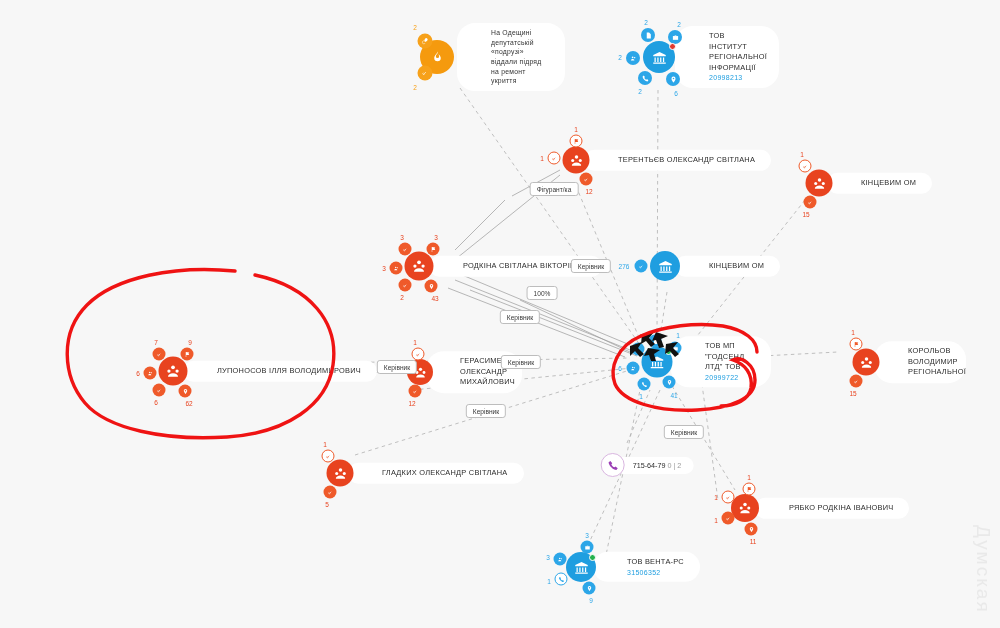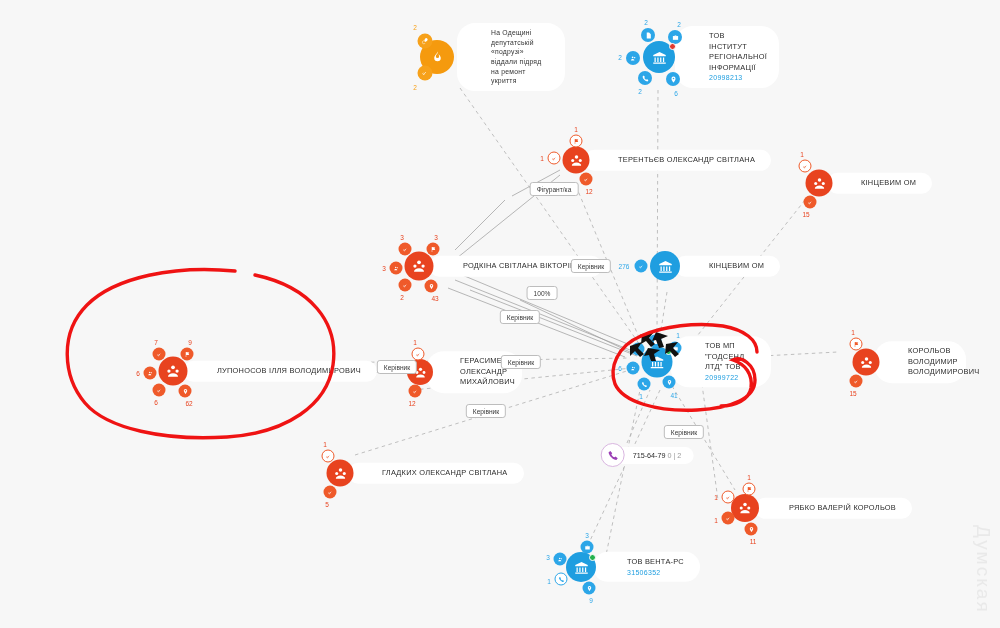--- a/index.html
+++ b/index.html
@@ -505,21 +505,21 @@
     <div class="sat filled-b" style="width:13px;height:13px;left:12px;top:20px;">
       <svg width="6" height="6" viewBox="0 0 24 24" fill="#fff">
           <path d="M12 2a7 7 0 00-7 7c0 5 7 13 7 13s7-8 7-13a7 7 0 00-7-7zm0 9.5A2.5 2.5 0 1112 6a2.5 2.5 0 010 5.5z"></path>
         </svg>
     </div>
     <div class="cnt b" style="left:17px;top:33px;">41</div>
   </div>
 
   <div class="node" style="left:866px; top:362px;">
     <div class="pill wrap" style="left:8px; width:92px;">
-      <span>КОРОЛЬОВ ВОЛОДИМИР ВОЛОДИМИРОВИЧ</span>
+      <span>КОРОЛЬОВ ВОЛОДИМИР РЕГІОНАЛЬНОЇ</span>
     </div>
     <div class="core org" style="width:27px;height:27px;">
       <svg width="14" height="14" viewBox="0 0 24 24" fill="#fff">
           <circle cx="12" cy="6" r="3"></circle>
           <circle cx="5.5" cy="12" r="2.6"></circle>
           <circle cx="18.5" cy="12" r="2.6"></circle>
           <path d="M4 21c0-3.2 3.6-5.4 8-5.4s8 2.2 8 5.4z"></path>
         </svg>
     </div>
     <div class="sat hollow-o" style="width:13px;height:13px;left:-10px;top:-18px;">
@@ -560,21 +560,21 @@
       <svg width="6" height="6" viewBox="0 0 24 24" fill="none" stroke="#fff" stroke-width="2.6">
           <path d="M9 15l6-6"></path>
           <path d="M7 11l-2 2a3 3 0 004 4l2-2"></path>
         </svg>
     </div>
     <div class="cnt o" style="left:-13px;top:31px;">5</div>
   </div>
 
   <div class="node" style="left:745px; top:508px;">
     <div class="pill" style="left:10px;">
-      <span>РЯБКО ВАЛЕРІЙ КОРОЛЬОВ</span>
+      <span>РЯБКО РОДКІНА ІВАНОВИЧ</span>
     </div>
     <div class="core org" style="width:28px;height:28px;">
       <svg width="14" height="14" viewBox="0 0 24 24" fill="#fff">
           <circle cx="12" cy="6" r="3"></circle>
           <circle cx="5.5" cy="12" r="2.6"></circle>
           <circle cx="18.5" cy="12" r="2.6"></circle>
           <path d="M4 21c0-3.2 3.6-5.4 8-5.4s8 2.2 8 5.4z"></path>
         </svg>
     </div>
     <div class="sat hollow-o" style="width:13px;height:13px;left:4px;top:-19px;">
@@ -638,21 +638,21 @@
     </div>
     <div class="cnt b" style="left:-32px;top:14px;">1</div>
     <div class="sat filled-b" style="width:13px;height:13px;left:8px;top:21px;">
       <svg width="6" height="6" viewBox="0 0 24 24" fill="#fff">
           <path d="M12 2a7 7 0 00-7 7c0 5 7 13 7 13s7-8 7-13a7 7 0 00-7-7zm0 9.5A2.5 2.5 0 1112 6a2.5 2.5 0 010 5.5z"></path>
         </svg>
     </div>
     <div class="cnt b" style="left:10px;top:33px;">9</div>
   </div>
 
-  <div class="phone-node" style="left:647px; top:455px;">
+  <div class="phone-node" style="left:647px; top:465px;">
     <div class="phone-circle">
       <svg width="11" height="11" viewBox="0 0 24 24" fill="#9b3fb5">
           <path d="M6 2l4 5-2 2c1 3 4 6 7 7l2-2 5 4-3 4C12 22 2 12 2 5z"></path>
         </svg>
     </div>
     <div class="phone-pill">
       <span>715-64-79</span>
       <span class="gray">0 | 2</span>
     </div>
   </div>

